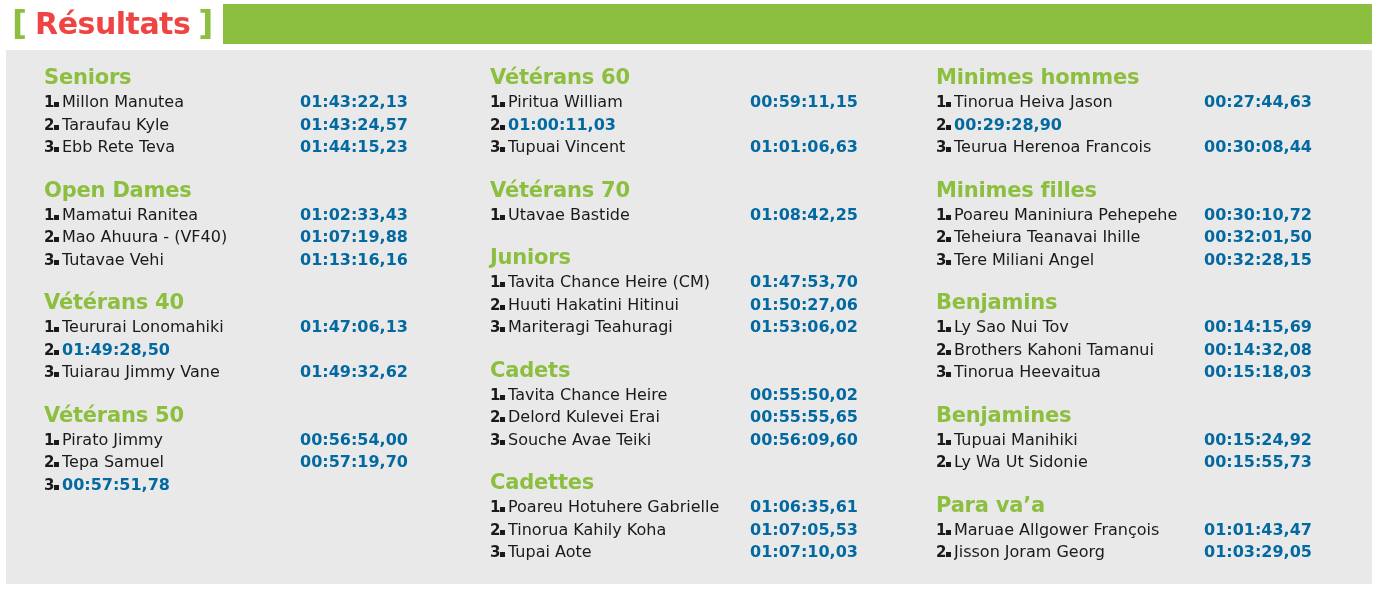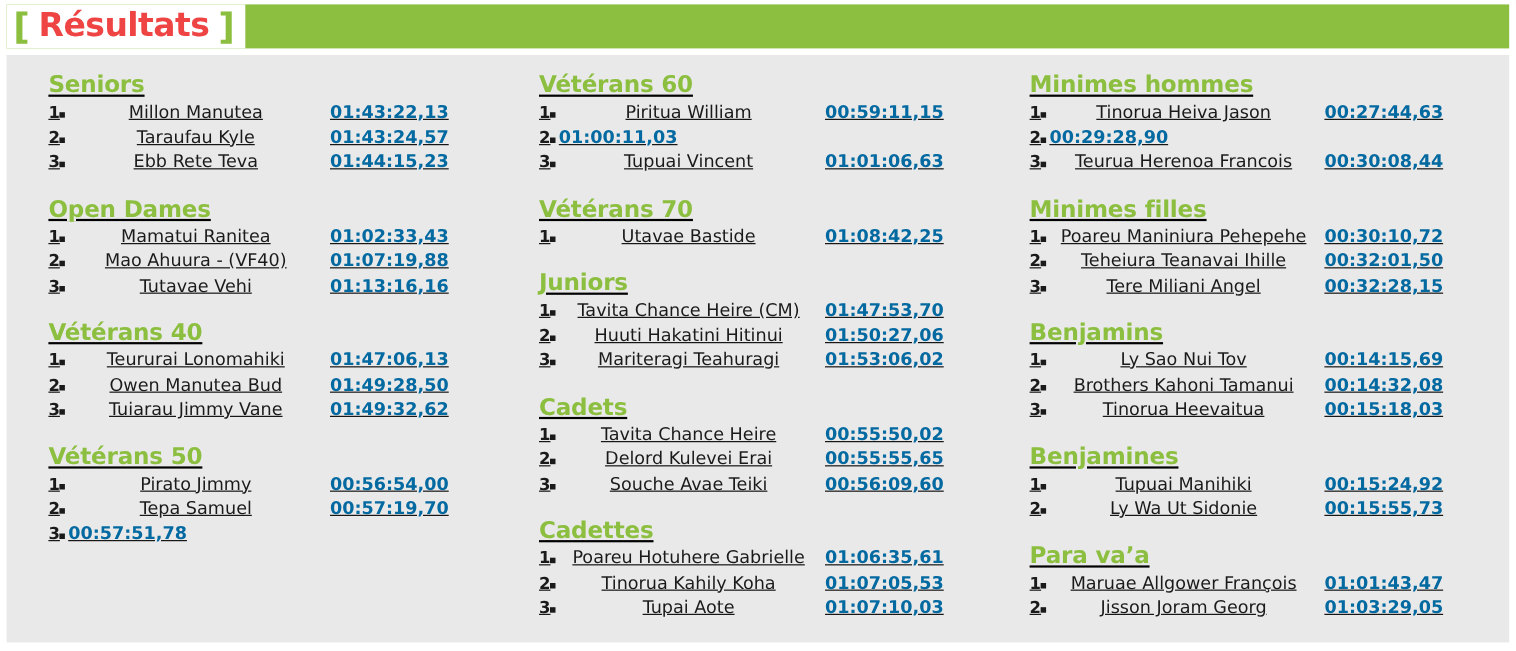--- a/index.html
+++ b/index.html
@@ -65,21 +65,20 @@
   }
   .column {
     box-sizing: border-box;
   }
   .col-1 { width: 446px; padding-left: 28px; }
   .col-2 { width: 446px; padding-left: 28px; }
   .col-3 { width: 446px; padding-left: 28px; }
 
   .category {
     margin-bottom: 18px;
-    text-decoration: underline;
   }
   .cat-title {
     color: #8cbf3f;
     font-size: 21px;
     font-weight: bold;
     line-height: 26px;
     margin-bottom: 1px;
     letter-spacing: -0.2px;
   }
   .result-row {
@@ -102,21 +101,20 @@
     background: #1a1a1a;
     margin: 0 3px 3px 1px;
     flex: 0 0 auto;
   }
   .name {
     color: #1a1a1a;
     font-size: 16px;
     flex: 1 1 auto;
     padding-right: 6px;
     overflow: hidden;
-    text-align: center;
   }
   .time {
     color: #0369a1;
     font-size: 16px;
     font-weight: bold;
     flex: 0 0 auto;
     text-align: left;
   }
   
   .col-1 .time { width: 118px; }
@@ -191,21 +189,20 @@
         <div class="cat-title">Vétérans 40</div>
         <div class="result-row">
           <span class="rank">1</span>
           <span class="rank-sq"></span>
           <span class="name">Teururai Lonomahiki</span>
           <span class="time">01:47:06,13</span>
         </div>
         <div class="result-row">
           <span class="rank">2</span>
           <span class="rank-sq"></span>
-          <span class="name">Owen Manutea Bud</span>
           <span class="time">01:49:28,50</span>
         </div>
         <div class="result-row">
           <span class="rank">3</span>
           <span class="rank-sq"></span>
           <span class="name">Tuiarau Jimmy Vane</span>
           <span class="time">01:49:32,62</span>
         </div>
       </div>
 

